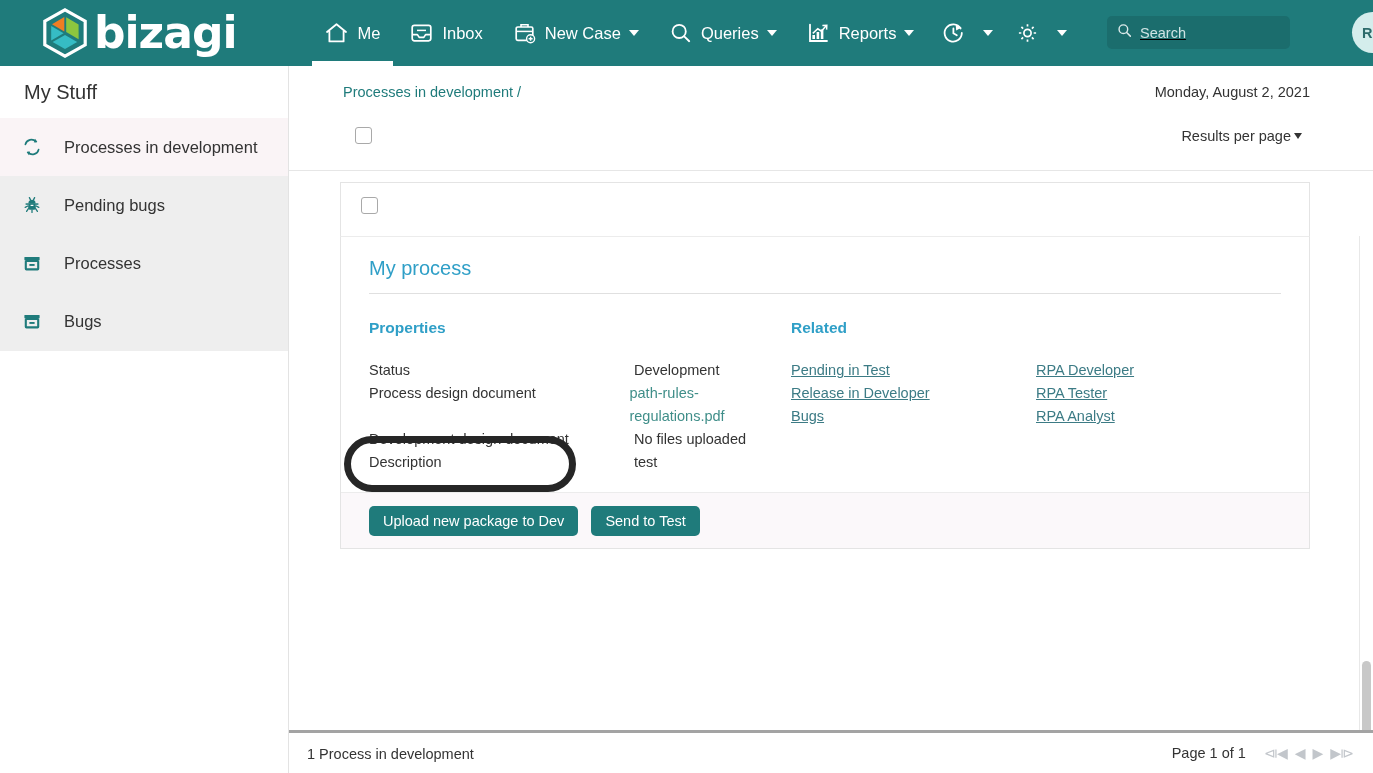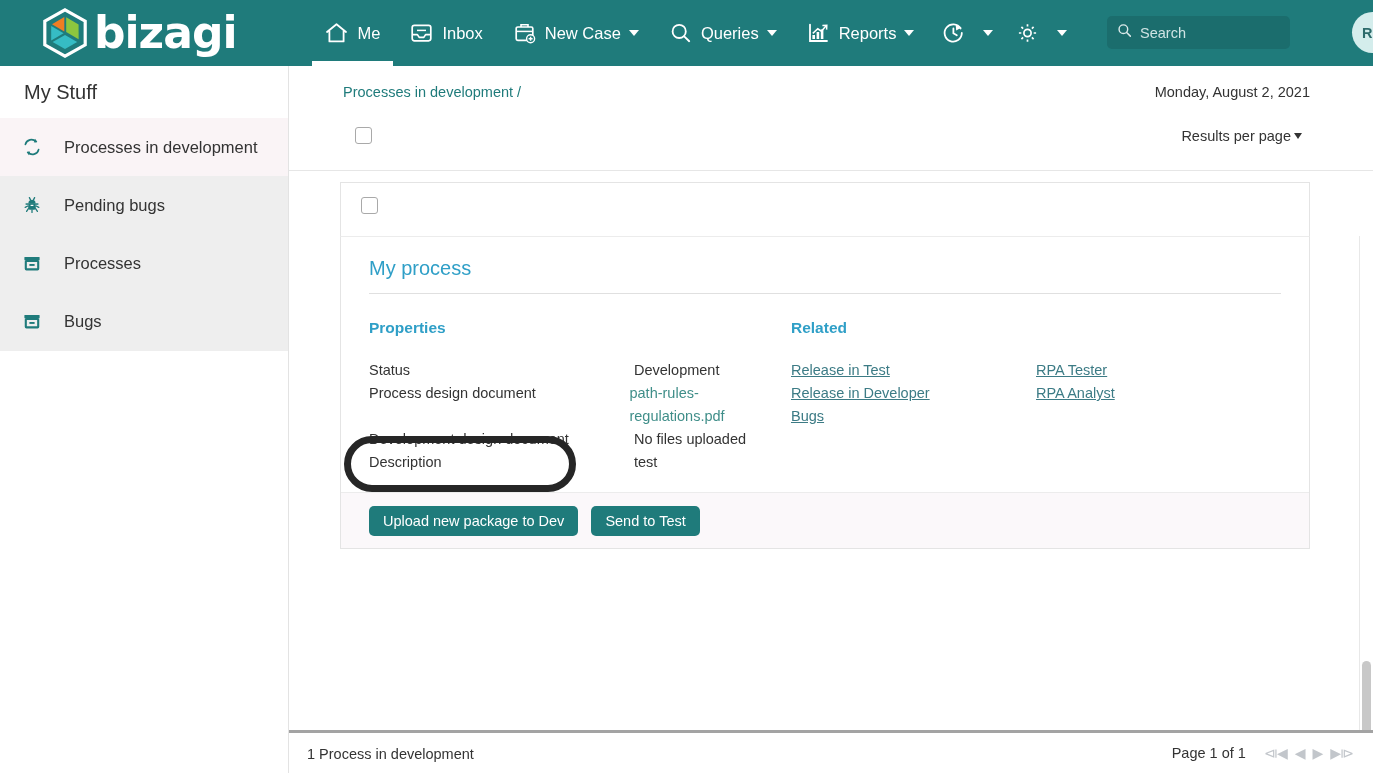--- a/index.html
+++ b/index.html
@@ -57,20 +57,21 @@
   }
   .nav-icon-only { padding: 0 10px 0 12px; }
 
   #search-box {
     position: absolute; left: 1107px; top: 16px;
     width: 183px; height: 33px;
     background: #1b6d6d;
     border-radius: 5px;
     display: flex; align-items: center;
     padding: 0 10px;
+    text-decoration: underline;
   }
   #search-input {
     background: transparent; border: none; outline: none;
     color: #d8eaea; font-size: 14.5px;
     font-family: "Liberation Sans", sans-serif;
     margin-left: 8px; width: 130px;
   }
   #search-input::placeholder { color: #cfe3e3; }
   #avatar {
     position: absolute; left: 1352px; top: 12px;
@@ -468,26 +469,27 @@
             </div>
             <div class="prop-row">
               <div class="prop-key">Description</div>
               <div class="prop-val">test</div>
             </div>
           </div>
 
           <div class="col-rel">
             <div class="rel-col">
               <div class="section-head">Related</div>
-              <a class="rel-link">Release in Test</a>
+              <a class="rel-link">Pending in Test</a>
               <a class="rel-link">Release in Developer</a>
               <a class="rel-link">Bugs</a>
             </div>
             <div class="rel-col">
               <div class="section-head" style="visibility:hidden">&nbsp;</div>
+              <a class="rel-link">RPA Developer</a>
               <a class="rel-link">RPA Tester</a>
               <a class="rel-link">RPA Analyst</a>
             </div>
           </div>
 
         </div>
       </div>
 
       <div id="btn-row">
         <button class="btn" id="btn-upload">Upload new package to Dev</button>

